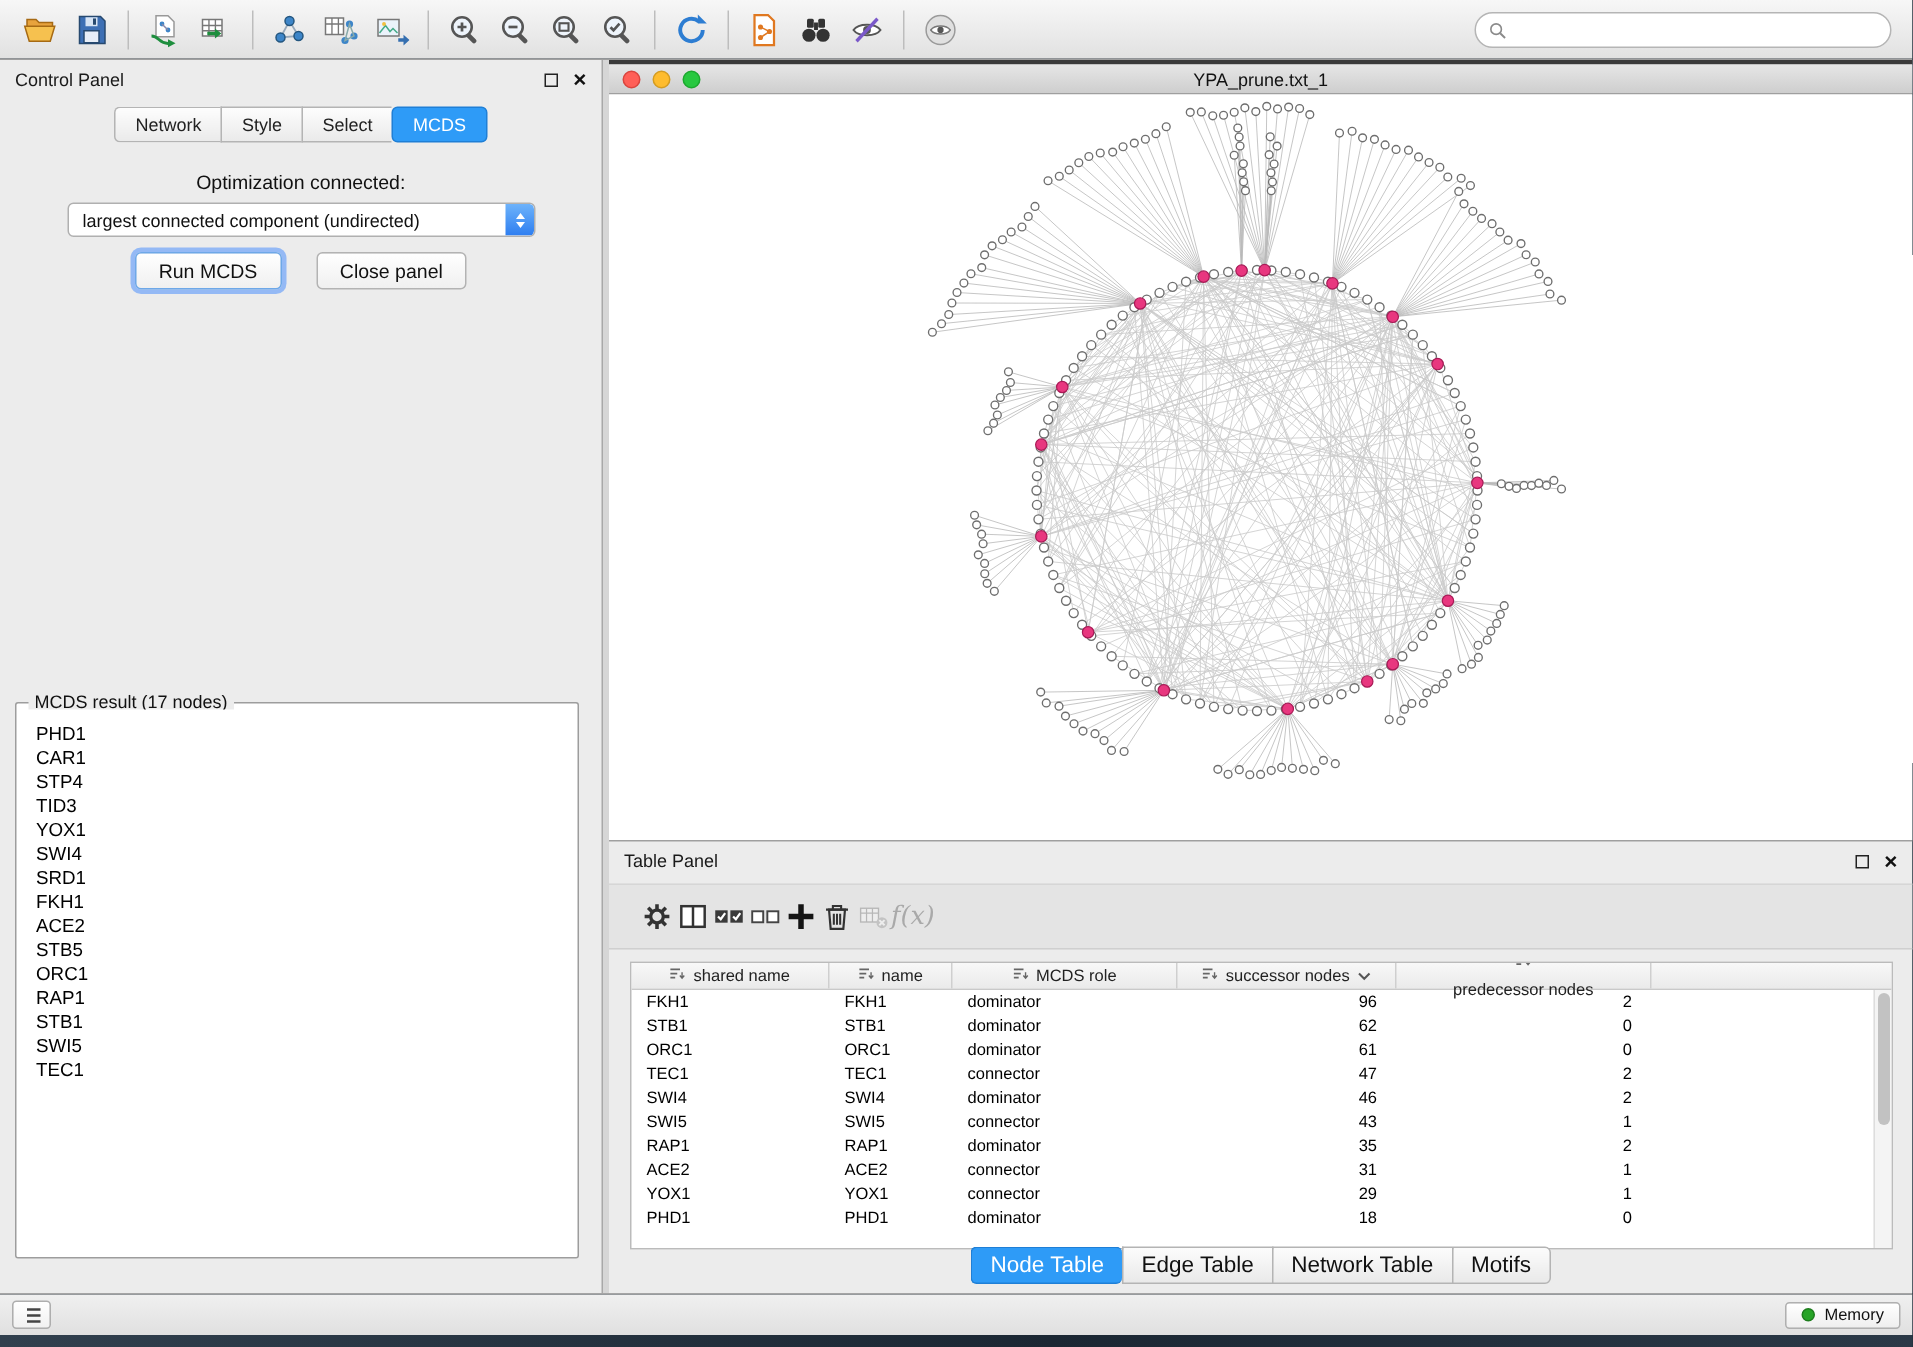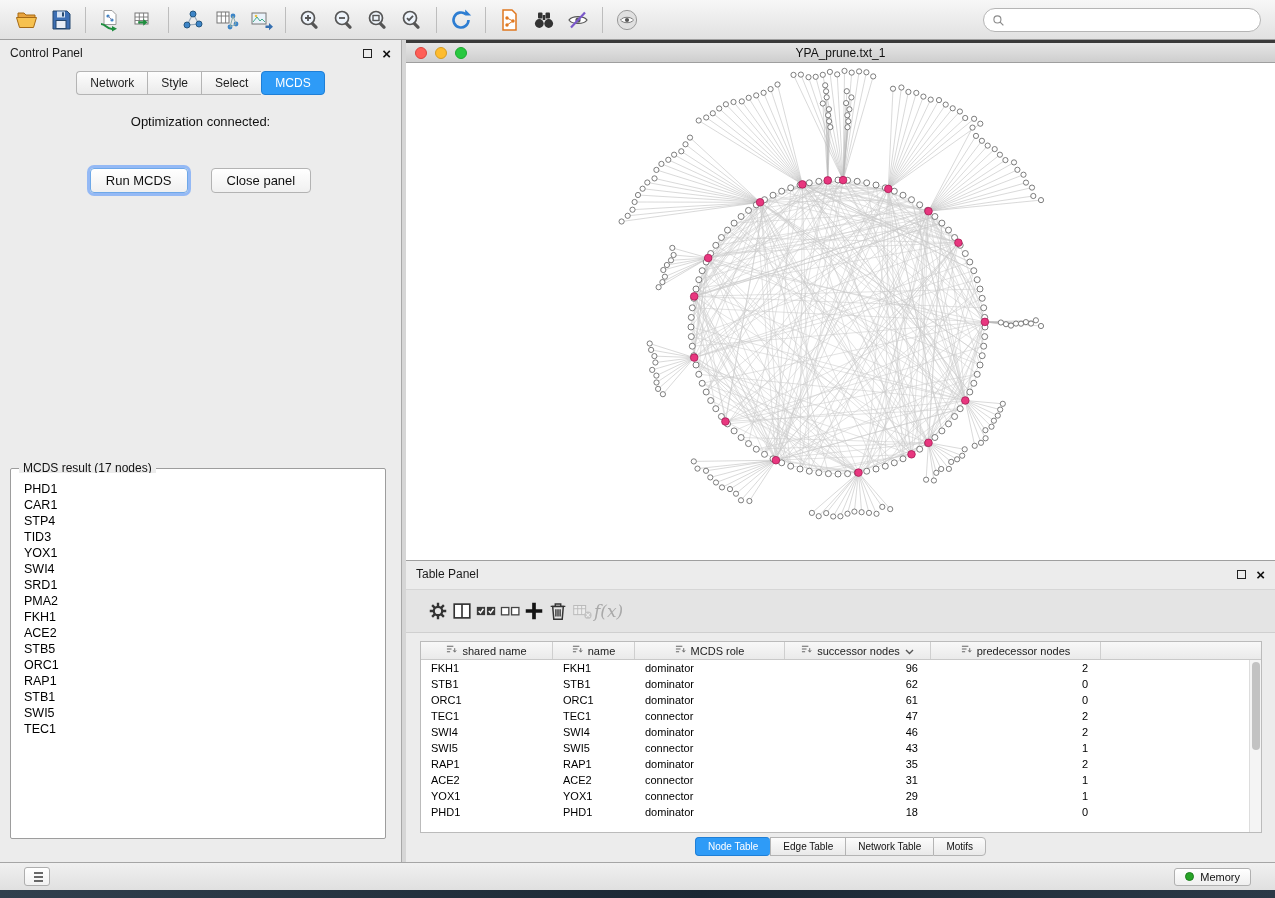--- a/index.html
+++ b/index.html
@@ -65,27 +65,27 @@
   .thead{display:flex;height:18px;background:linear-gradient(#f8f8f8,#eaeaea);border-bottom:1px solid #c9c9c9}
   .th{display:flex;align-items:center;justify-content:center;gap:5px;font-size:11px;color:#222;border-right:1px solid #cfcfcf;height:100%;cursor:pointer;flex:0 0 auto}
   .th-label{white-space:nowrap}
   .tbody{position:absolute;left:0;top:18px;right:12px;bottom:0;overflow:hidden}
   .trow{display:flex;height:16px;cursor:default}
   .tcell{font-size:11px;color:#000;padding-left:10px;display:flex;align-items:center;flex:0 0 auto;white-space:nowrap}
   .tcell.num{justify-content:flex-end;padding-right:13px;padding-left:0}
   .vscroll{position:absolute;right:0;top:18px;width:12px;bottom:0;background:#f4f4f4;border-left:1px solid #ddd}
   .vthumb{position:absolute;left:1.5px;top:2px;width:8px;height:88px;background:#c2c2c2;border-radius:4px;cursor:pointer}
   .tp-tabs{position:absolute;left:0;bottom:6px;width:100%;display:flex;justify-content:center}
-  .tp-tab{font-size:10px;padding:3px 12px;border:1px solid #b4b4b4;border-right:none;background:linear-gradient(#fcfcfc,#e9e9e9);cursor:pointer}
+  .tp-tab{font-size:15px;padding:3px 12px;border:1px solid #b4b4b4;border-right:none;background:linear-gradient(#fcfcfc,#e9e9e9);cursor:pointer}
   .tp-tab:first-child{border-radius:4px 0 0 4px}
   .tp-tab:last-child{border-right:1px solid #b4b4b4;border-radius:0 4px 4px 0}
   .tp-tab.active{background:#2e9bf7;color:#fff;border-color:#1f7fd6;border-radius:4px}
 
   
-  .status-bar{position:absolute;left:0;top:862px;width:1275px;height:28px;background:linear-gradient(#f0f0f0,#e0e0e0);border-top:1px solid #a5a5a5;display:flex;align-items:center;padding:0 24px}
+  .status-bar{position:absolute;left:0;top:862px;width:1275px;height:28px;background:linear-gradient(#f0f0f0,#e0e0e0);border-top:1px solid #a5a5a5;display:flex;align-items:center;padding:0 8px}
   .list-btn{width:26px;height:19px;border:1px solid #aeaeae;background:linear-gradient(#fff,#f1f1f1);border-radius:3px;display:flex;align-items:center;justify-content:center;cursor:pointer}
   .memory-btn{margin-left:auto;display:flex;align-items:center;gap:6px;border:1px solid #b0b0b0;background:linear-gradient(#fff,#efefef);border-radius:3px;padding:2px 10px;font-size:11px;cursor:pointer}
   .mem-dot{width:9px;height:9px;border-radius:50%;background:#27a427;border:1px solid #1d7d1d}
   .bottom-strip{position:absolute;left:0;top:890px;width:1275px;height:8px;background:linear-gradient(90deg,#31404e,#1b2733 55%,#2b3947)}
 </style>
 </head>
 <body>
 
 <div class="toolbar">
   <div class="tb-icons">
@@ -236,35 +236,41 @@
       <span class="close-icon">×</span>
     </span>
   </div>
   <div class="cp-tabs">
       <span class="cp-tab">Network</span>
       <span class="cp-tab">Style</span>
       <span class="cp-tab">Select</span>
       <span class="cp-tab active">MCDS</span>
     </div>
   <div class="opt-label">Optimization connected:</div>
+  <div class="dropdown">
+    <span class="dd-text">largest connected component (undirected)</span>
+    <span class="dd-btn">
+        <span class="dd-up"></span>
+        <span class="dd-dn"></span>
+      </span>
+  </div>
   <div class="btn-row">
     <button class="btn focus">Run MCDS</button>
     <button class="btn">Close panel</button>
   </div>
   <div class="groupbox">
     <span class="gb-title">MCDS result (17 nodes)</span>
     <div class="gb-list">
         <div class="gb-item">PHD1</div>
         <div class="gb-item">CAR1</div>
         <div class="gb-item">STP4</div>
         <div class="gb-item">TID3</div>
         <div class="gb-item">YOX1</div>
         <div class="gb-item">SWI4</div>
         <div class="gb-item">SRD1</div>
-        <div class="gb-item">PMA2</div>
         <div class="gb-item">FKH1</div>
         <div class="gb-item">ACE2</div>
         <div class="gb-item">STB5</div>
         <div class="gb-item">ORC1</div>
         <div class="gb-item">RAP1</div>
         <div class="gb-item">STB1</div>
         <div class="gb-item">SWI5</div>
         <div class="gb-item">TEC1</div>
       </div>
   </div>
@@ -1094,21 +1100,21 @@
         <div class="th" style="width: 146px;">
           <span><svg viewBox="0 0 12 12" width="11" height="11">
               <path d="M1 2.5h7M1 5.5h5M1 8.5h3.5" stroke="#666" stroke-width="1.2" fill="none"></path>
               <path d="M9.5 4.5v4M7.9 6.9l1.6 2 1.6-2" fill="none" stroke="#666" stroke-width="1"></path>
             </svg></span>
           <span class="th-label">successor nodes</span>
           <span><svg viewBox="0 0 9 6" width="9" height="6">
               <path d="M1 1l3.5 3.5L8 1" fill="none" stroke="#555" stroke-width="1.4"></path>
             </svg></span>
         </div>
-        <div class="th" style="width: 170px;">
+        <div class="th" style="width: 170px; flex-direction: column;">
           <span><svg viewBox="0 0 12 12" width="11" height="11">
               <path d="M1 2.5h7M1 5.5h5M1 8.5h3.5" stroke="#666" stroke-width="1.2" fill="none"></path>
               <path d="M9.5 4.5v4M7.9 6.9l1.6 2 1.6-2" fill="none" stroke="#666" stroke-width="1"></path>
             </svg></span>
           <span class="th-label">predecessor nodes</span>
         </div>
       </div>
     <div class="tbody">
         <div class="trow">
           <div class="tcell" style="width: 132px;">FKH1</div>

